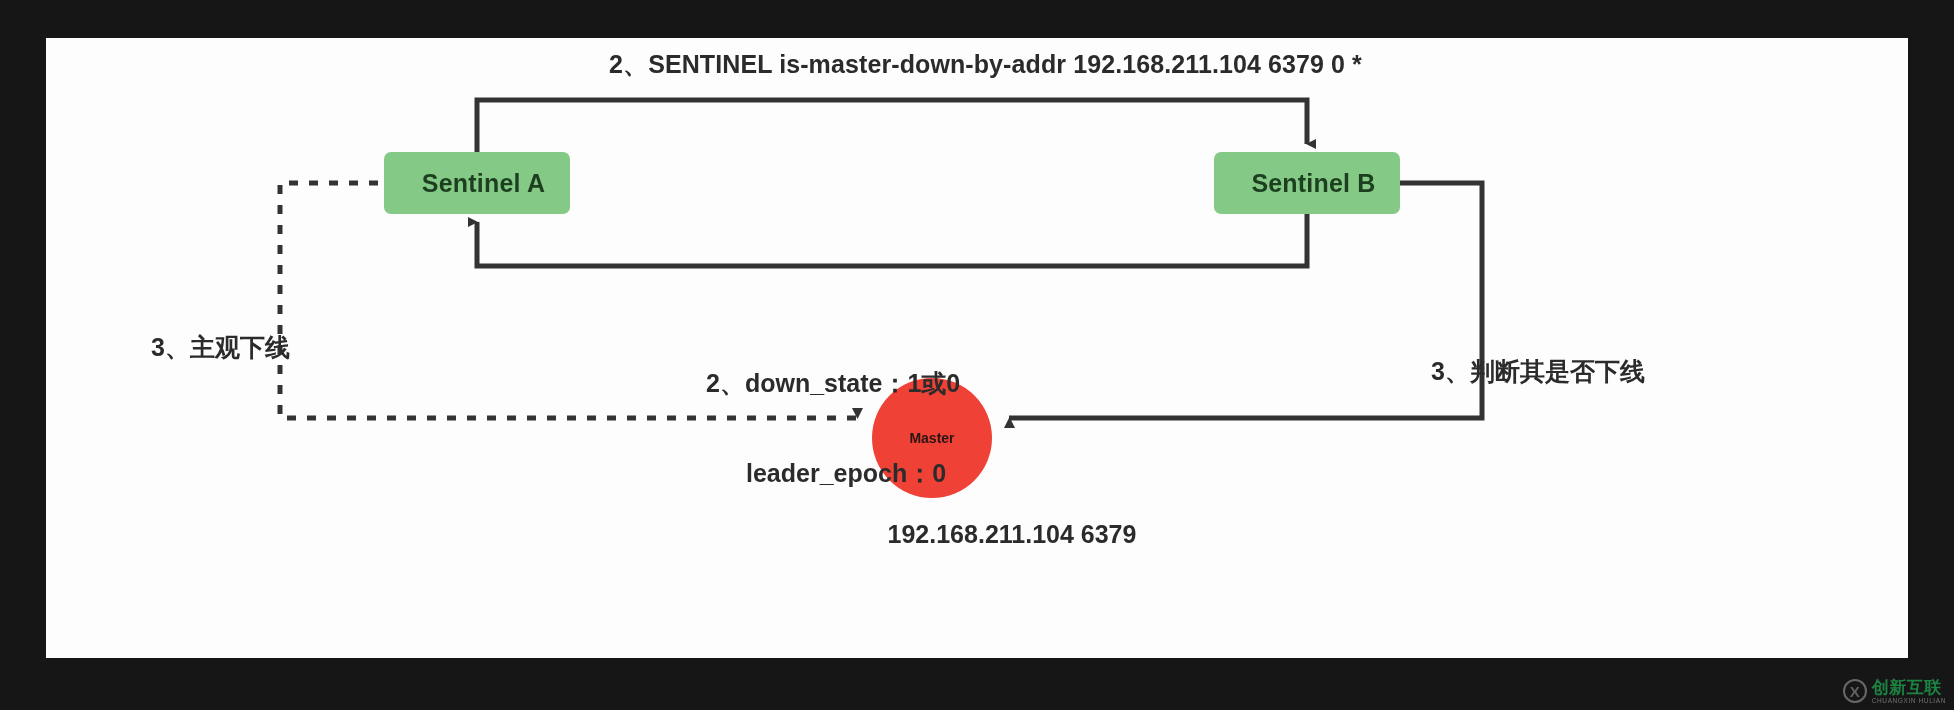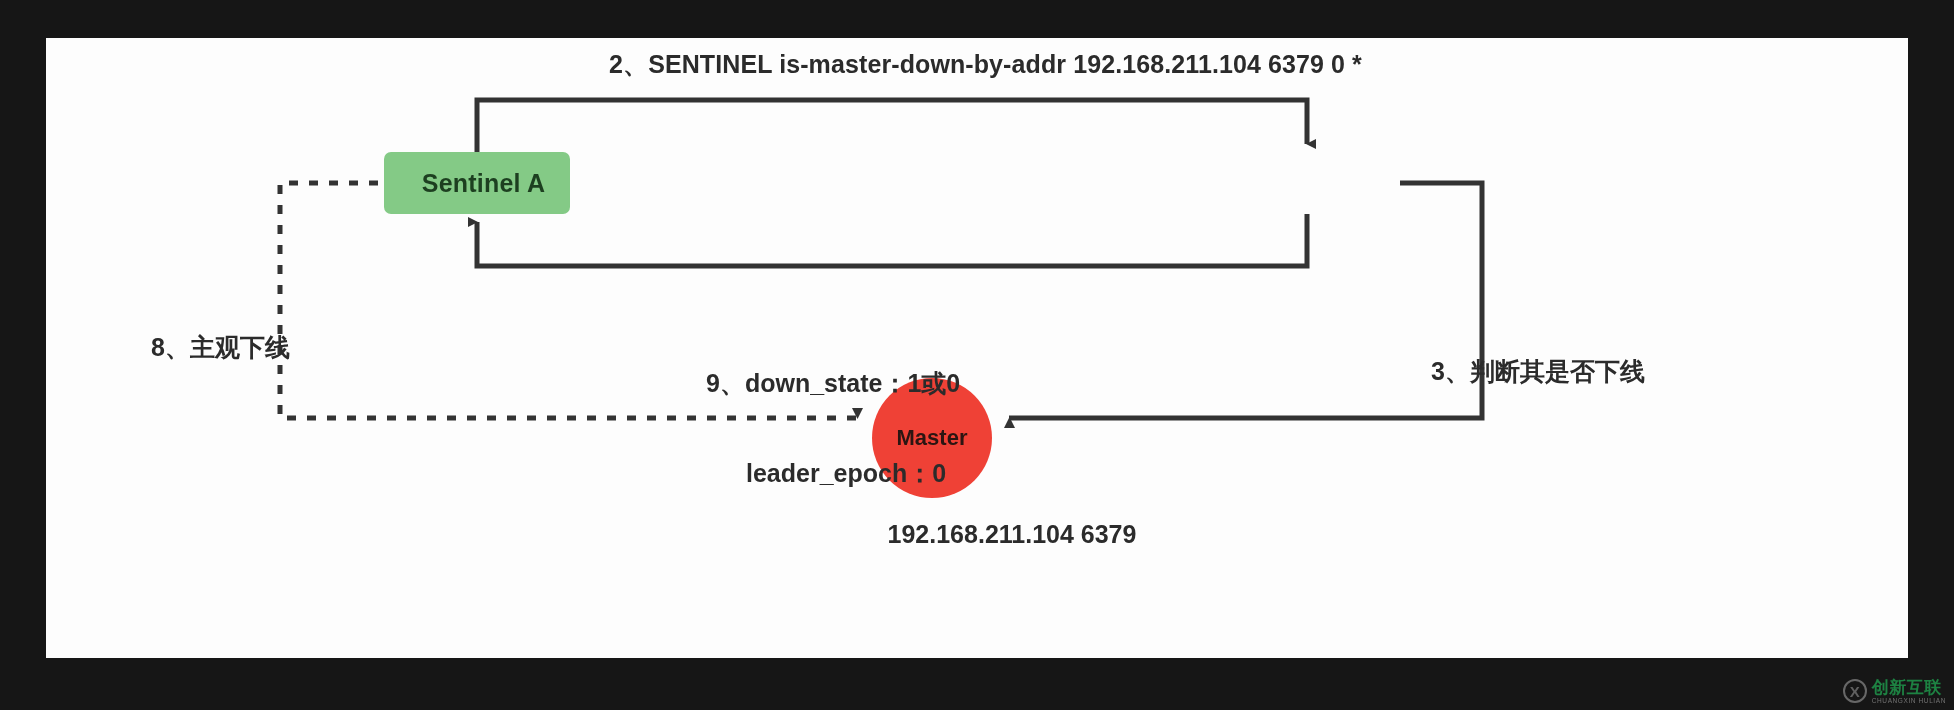--- a/index.html
+++ b/index.html
@@ -65,21 +65,21 @@
     position: absolute;
     left: 826px; top: 340px;
     width: 120px; height: 120px;
     border-radius: 50%;
     background: #ef4136;
     display: flex;
     align-items: center;
     justify-content: center;
   }
   .master-label {
-    font-size: 22px;
+    font-size: 14px;
     font-weight: bold;
     color: #2b1512;
     white-space: nowrap;
   }
 
   
   .txt {
     position: absolute;
     color: #2b2b2b;
     font-weight: bold;
@@ -180,31 +180,34 @@
 
       <path d="M 1354,145 L 1436,145 L 1436,380 L 963,380" fill="none" stroke="#333333" stroke-width="5" stroke-linecap="butt" stroke-linejoin="miter" marker-end="url(#arrow-left)"></path>
     </svg>
 
     <div class="txt" id="header-text">2、SENTINEL is-master-down-by-addr 192.168.211.104 6379 0 *</div>
 
     <div class="sentinel-box" id="sentinel-a">
       <span class="sentinel-label">Sentinel A</span>
     </div>
 
+    <div class="sentinel-box" id="sentinel-b">
+      <span class="sentinel-label">Sentinel B</span>
+    </div>
 
     <div class="master-circle">
       <span class="master-label">Master</span>
     </div>
 
-    <div class="txt" id="label-subjective">8、主观下线</div>
+    <div class="txt" id="label-subjective">3、主观下线</div>
 
     <div class="txt" id="label-judge">3、判断其是否下线</div>
 
     <div class="txt" id="state-block">
-      <div class="ln1">9、down_state：1或0</div>
+      <div class="ln1">2、down_state：1或0</div>
       <div class="ln3">leader_epoch：0</div>
     </div>
 
     <div class="txt" id="master-addr">192.168.211.104 6379</div>
 
   </div>
 
   <div id="watermark">
     <div class="wm-logo">X</div>
     <div class="wm-texts">

